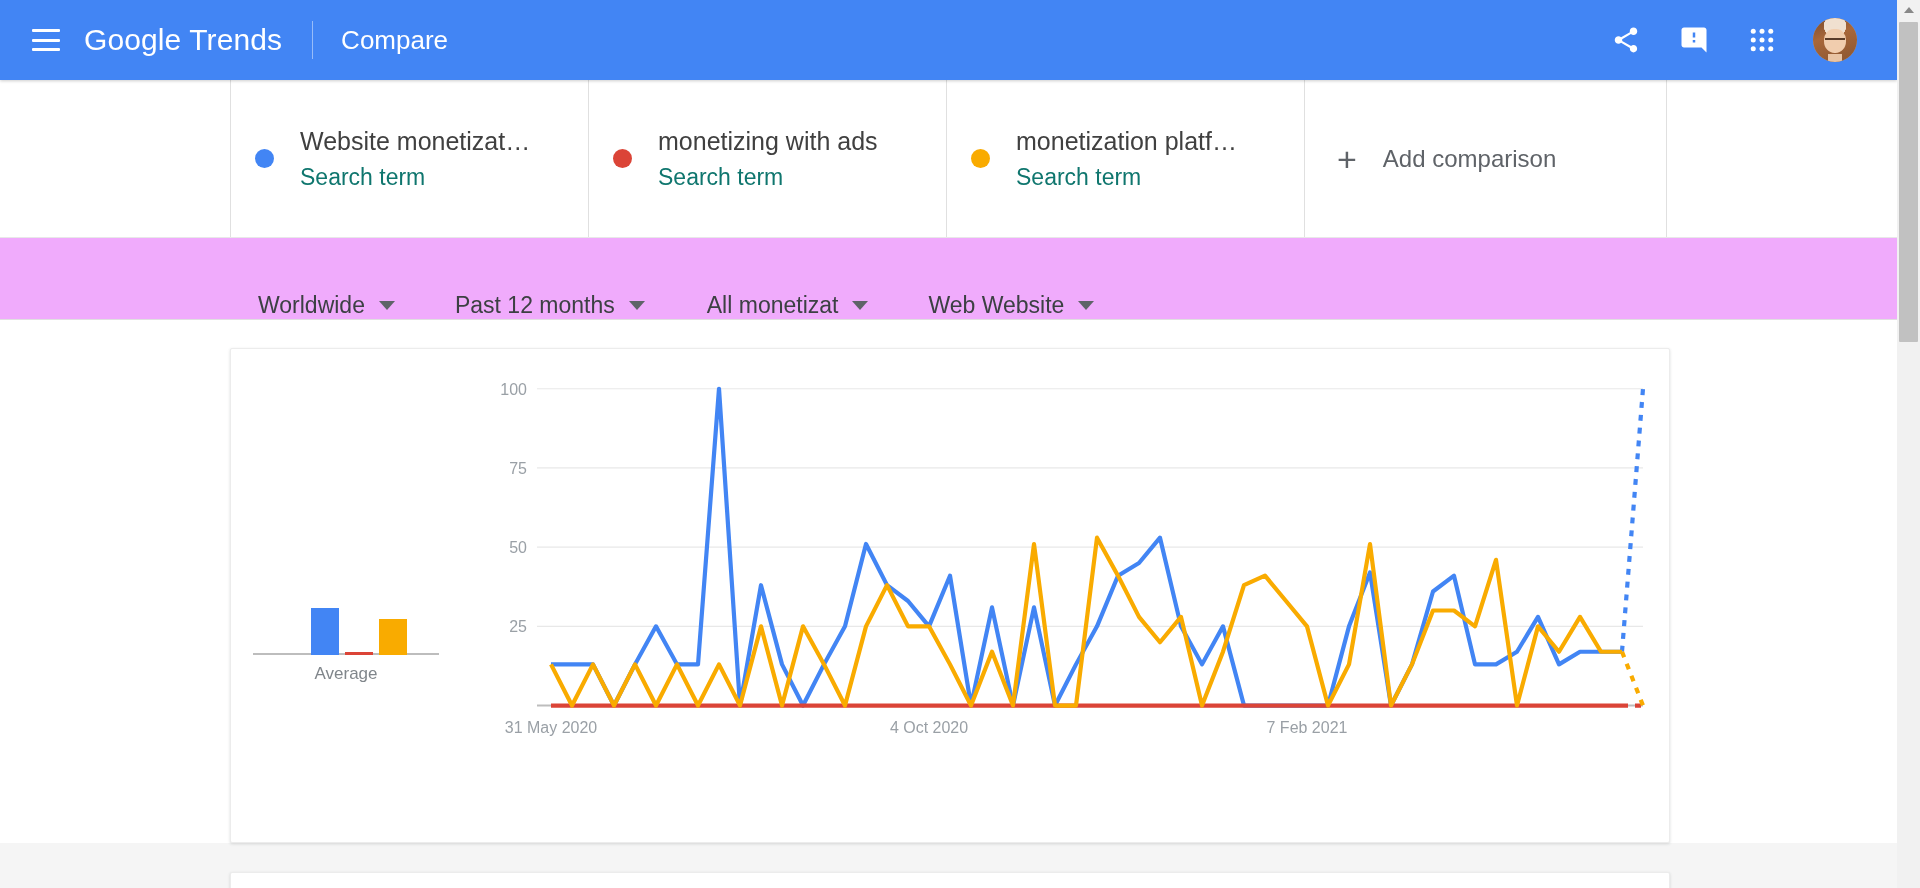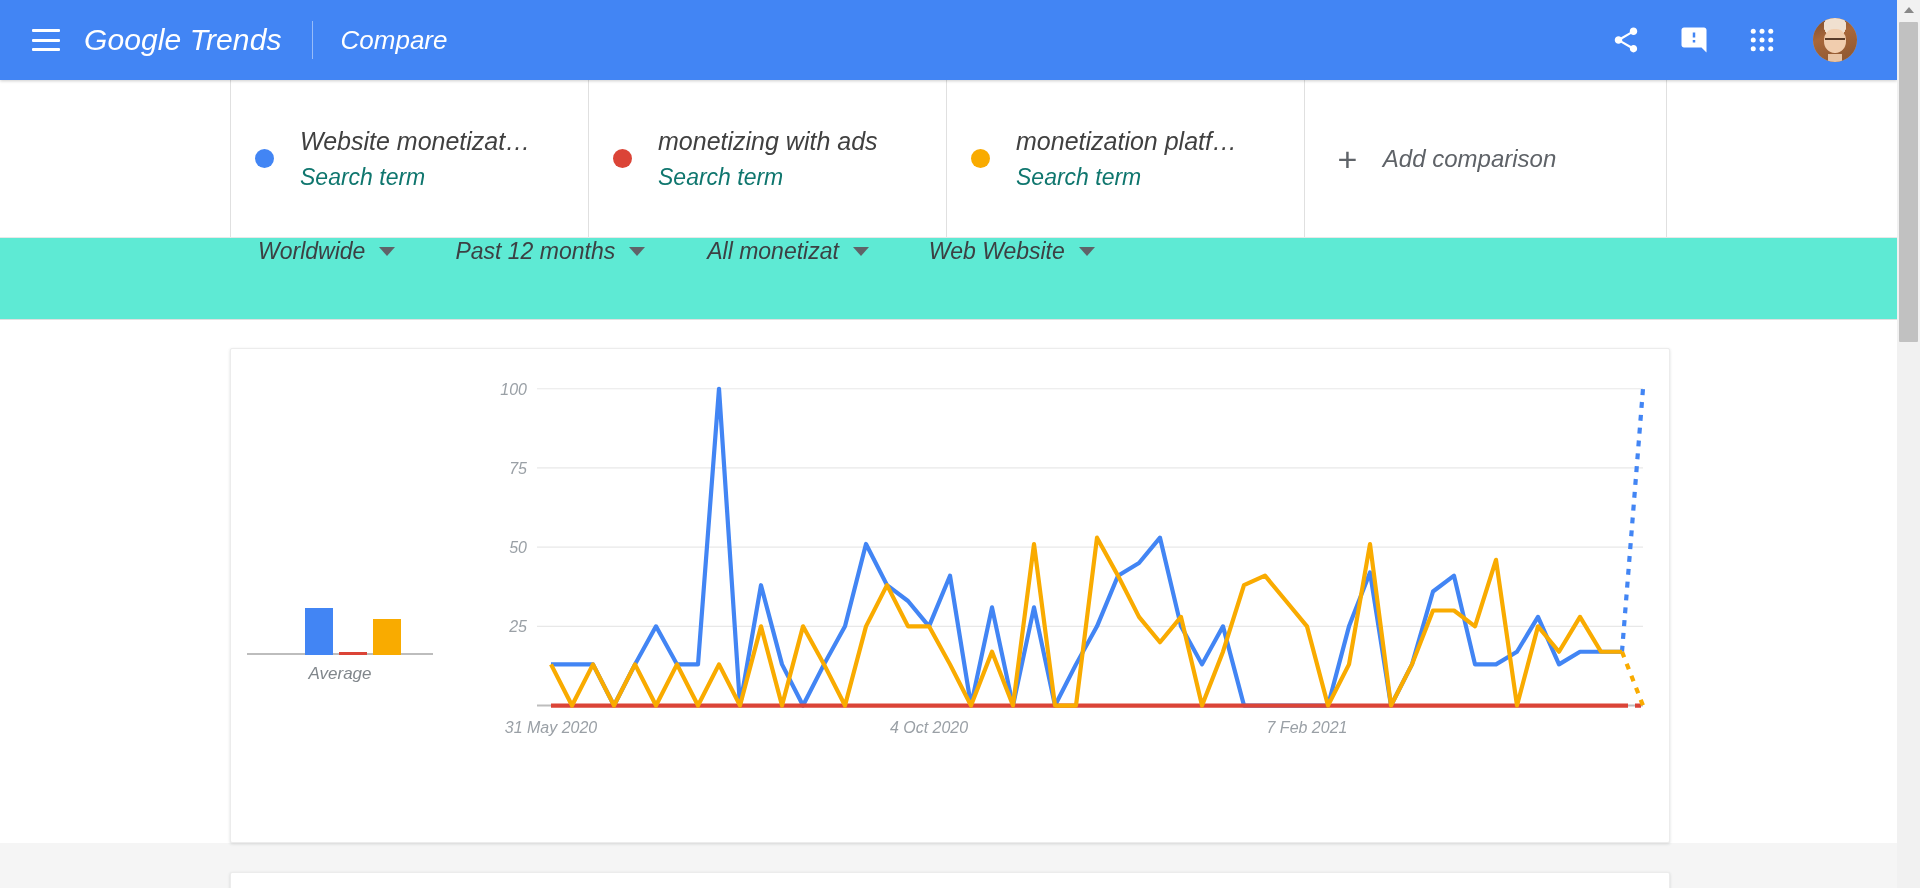--- a/index.html
+++ b/index.html
@@ -2,21 +2,21 @@
 <html><head>
 <meta charset="utf-8">
 <style>
   * { box-sizing: border-box; margin: 0; padding: 0; }
   html, body {
     width: 1920px; height: 888px;
     background: #f5f5f5;
     font-family: "Liberation Sans", sans-serif;
     overflow: hidden;
   }
-  .page { position: relative; width: 1920px; height: 888px; background: #ffffff; font-style: italic; }
+  .page { position: relative; width: 1920px; height: 888px; background: #ffffff; }
 
   
   .appbar {
     position: absolute; top: 0; left: 0;
     width: 1897px; height: 80px;
     background: #4285f4;
     display: flex; align-items: center;
     box-shadow: 0 1px 3px rgba(0,0,0,0.20);
     z-index: 5;
   }
@@ -75,21 +75,21 @@
   .add-comparison {
     width: 362px; display: flex; align-items: center; padding-left: 32px; cursor: pointer;
     border-right: 1px solid #e0e0e0;
   }
   .add-plus { font-size: 34px; color: #5f6368; font-weight: 300; line-height: 1; margin-right: 26px; }
   .add-label { font-size: 24px; color: #5f6368; white-space: nowrap; }
 
   
   .filter-bar {
     position: absolute; top: 238px; left: 0; width: 1897px; height: 82px;
-    background: #5eead4; display: flex; align-items: flex-start;
+    background: #f0abfc; display: flex; align-items: flex-end;
     border-bottom: 1px solid #e0e0e0;
   }
   .filter-item { display: flex; align-items: center; cursor: pointer; white-space: nowrap; }
   .filter-text { font-size: 23px; color: #3c4043; }
   .caret { width: 0; height: 0; margin-left: 14px;
       border-left: 8px solid transparent; border-right: 8px solid transparent; border-top: 9px solid #5f6368; }
 
   
   .card {
     position: absolute; left: 230px; top: 348px; width: 1440px; height: 495px;
@@ -105,21 +105,21 @@
     width: 23px; height: 23px; border-radius: 50%; border: 1.6px solid #9aa0a6;
     color: #9aa0a6; font-size: 15px; display: flex; align-items: center; justify-content: center;
     margin-left: 16px; cursor: pointer; flex: 0 0 auto;
   }
   .card-actions { margin-left: auto; display: flex; align-items: center; gap: 34px; }
   .card-icon { width: 28px; height: 28px; display: flex; align-items: center; justify-content: center; cursor: pointer; }
 
   .card-body { position: relative; height: 422px; }
 
   
-  .avg-block { position: absolute; left: 16px; top: 196px; width: 186px; }
+  .avg-block { position: absolute; left: 22px; top: 196px; width: 186px; }
   .avg-bars { position: relative; height: 110px; }
   .avg-bar { position: absolute; bottom: 0; width: 28px; }
   .avg-baseline { position: absolute; left: 0; bottom: 0; width: 186px; height: 2px; background: #bdbdbd; }
   .avg-label { text-align: center; font-size: 17px; color: #80868b; margin-top: 9px; }
 
   
   .chart-wrap { position: absolute; left: 200px; top: 16px; right: 18px; bottom: 10px; }
   .chart-svg { display: block; width: 100%; height: 100%; }
   .ytick { font-size: 16px; fill: #9aa0a6; text-anchor: end; font-family: "Liberation Sans", sans-serif; }
   .xtick { font-size: 16px; fill: #9aa0a6; text-anchor: middle; font-family: "Liberation Sans", sans-serif; }

